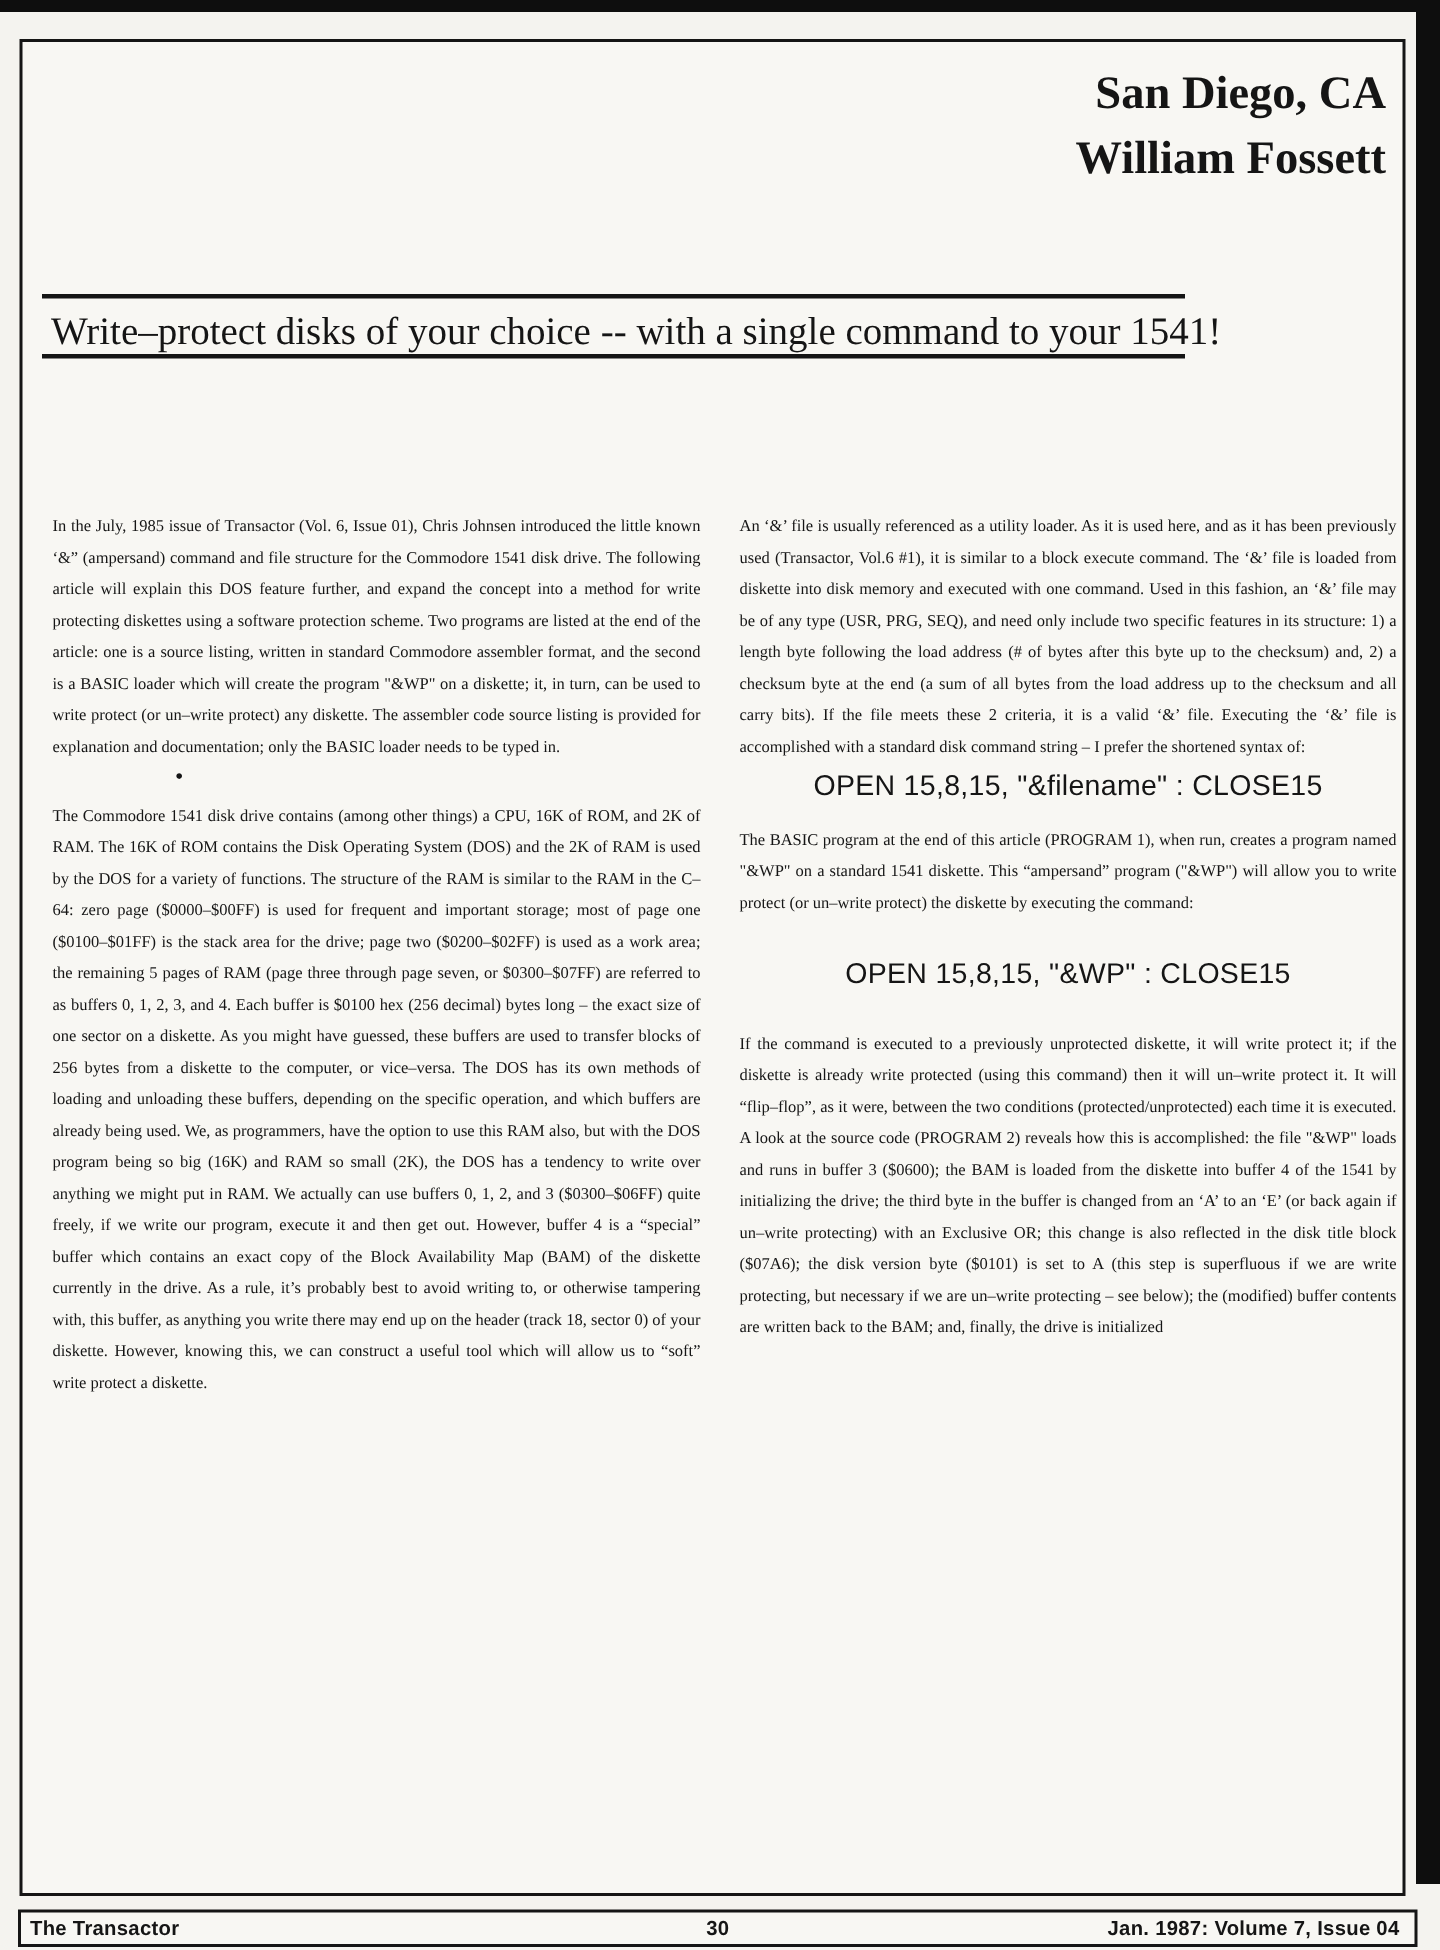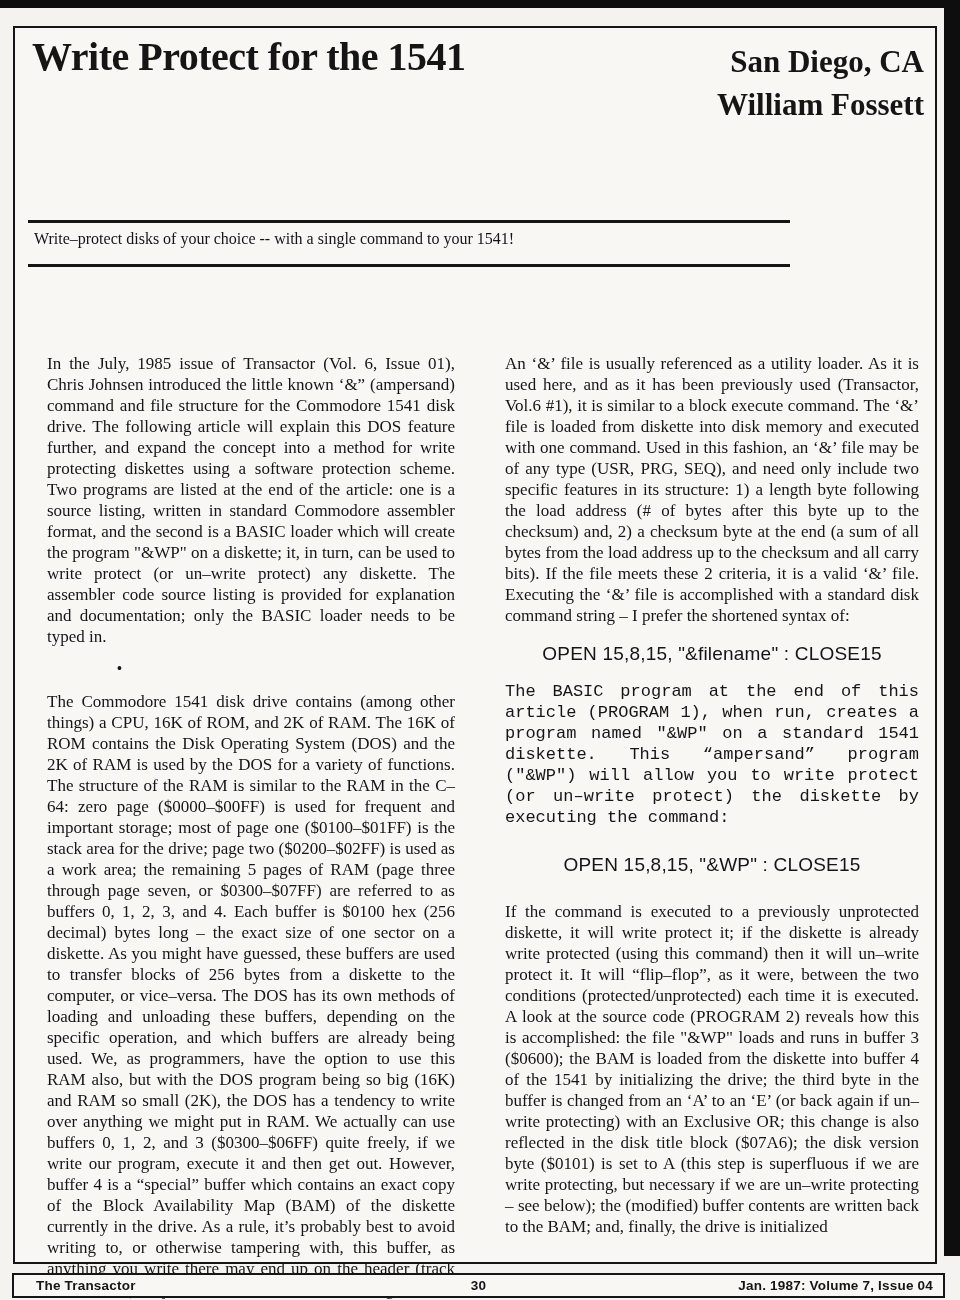--- a/index.html
+++ b/index.html
@@ -32,78 +32,77 @@
     font-weight: bold; font-size: 40px; line-height: 46px;
     letter-spacing: -0.5px; white-space: nowrap;
   }
   .author {
     position: absolute; right: 36px; top: 40px;
     text-align: right;
     font-weight: bold; font-size: 31px; line-height: 43px;
     white-space: nowrap;
   }
   .tagline-box {
-    position: absolute; left: 28px; top: 220px;
+    position: absolute; left: 28px; top: 196px;
     width: 752px;
     border-top: 3px solid #151515;
     border-bottom: 3px solid #151515;
-    padding: 7px 4px 16px 6px;
-    font-size: 16px;
+    padding: 7px 4px 0 6px;
+    font-size: 26px;
     white-space: nowrap;
   }
   .col { position: absolute; top: 337px; }
   .col-left  { left: 31px;  width: 440px; }
   .col-right { left: 489px; width: 446px; }
   p.body-para {
-    margin: 16px;
-    font-size: 17px; line-height: 21px;
+    margin: 4px;
+    font-size: 11px; line-height: 21px;
     text-align: justify;
     text-justify: inter-word;
   }
   .sep-dot {
     margin: 3px 0 9px 86px;
     font-size: 14px; line-height: 12px; height: 12px;
     font-weight: bold;
   }
   .command-line {
     font-family: "Liberation Sans", sans-serif;
     font-size: 19px; line-height: 23px;
     text-align: center;
     letter-spacing: 0.2px;
   }
   .cmd-1 { margin: 3px 0 14px 0; }
   .cmd-2 { margin: 25px 0 25px 0; }
-  .para-gap { margin-top: 25px; font-family: Liberation Mono, monospace; }
+  .para-gap { margin-top: 25px; }
   .footer-bar {
     position: absolute; left: 12px; top: 1273px;
     width: 929px; height: 21px;
     border: 2px solid #151515;
     background: #f8f7f3;
     display: flex; align-items: center; justify-content: space-between;
     font-family: "Liberation Sans", sans-serif;
     font-weight: bold; font-size: 13.5px;
     letter-spacing: 0.2px;
   }
-  .footer-left  { padding-left: 22px; }
+  .footer-left  { padding-left: 6px; }
   .footer-right { padding-right: 10px; text-align: center; }
   .footer-center {
     position: absolute; left: 0; right: 0;
     text-align: center;
   }
 </style>
 </head>
 <body>
 
 <div class="scan-top"></div>
 <div class="scan-right"></div>
 
 <div class="frame"></div>
 
 <div class="title">
-  <div>Write Protect for the 1541</div>
 </div>
 
 <div class="author">
   <div>San Diego, CA</div>
   <div>William Fossett</div>
 </div>
 
 <div class="tagline-box">
   <span>Write–protect disks of your choice -- with a single command to your 1541!</span>
 </div>

